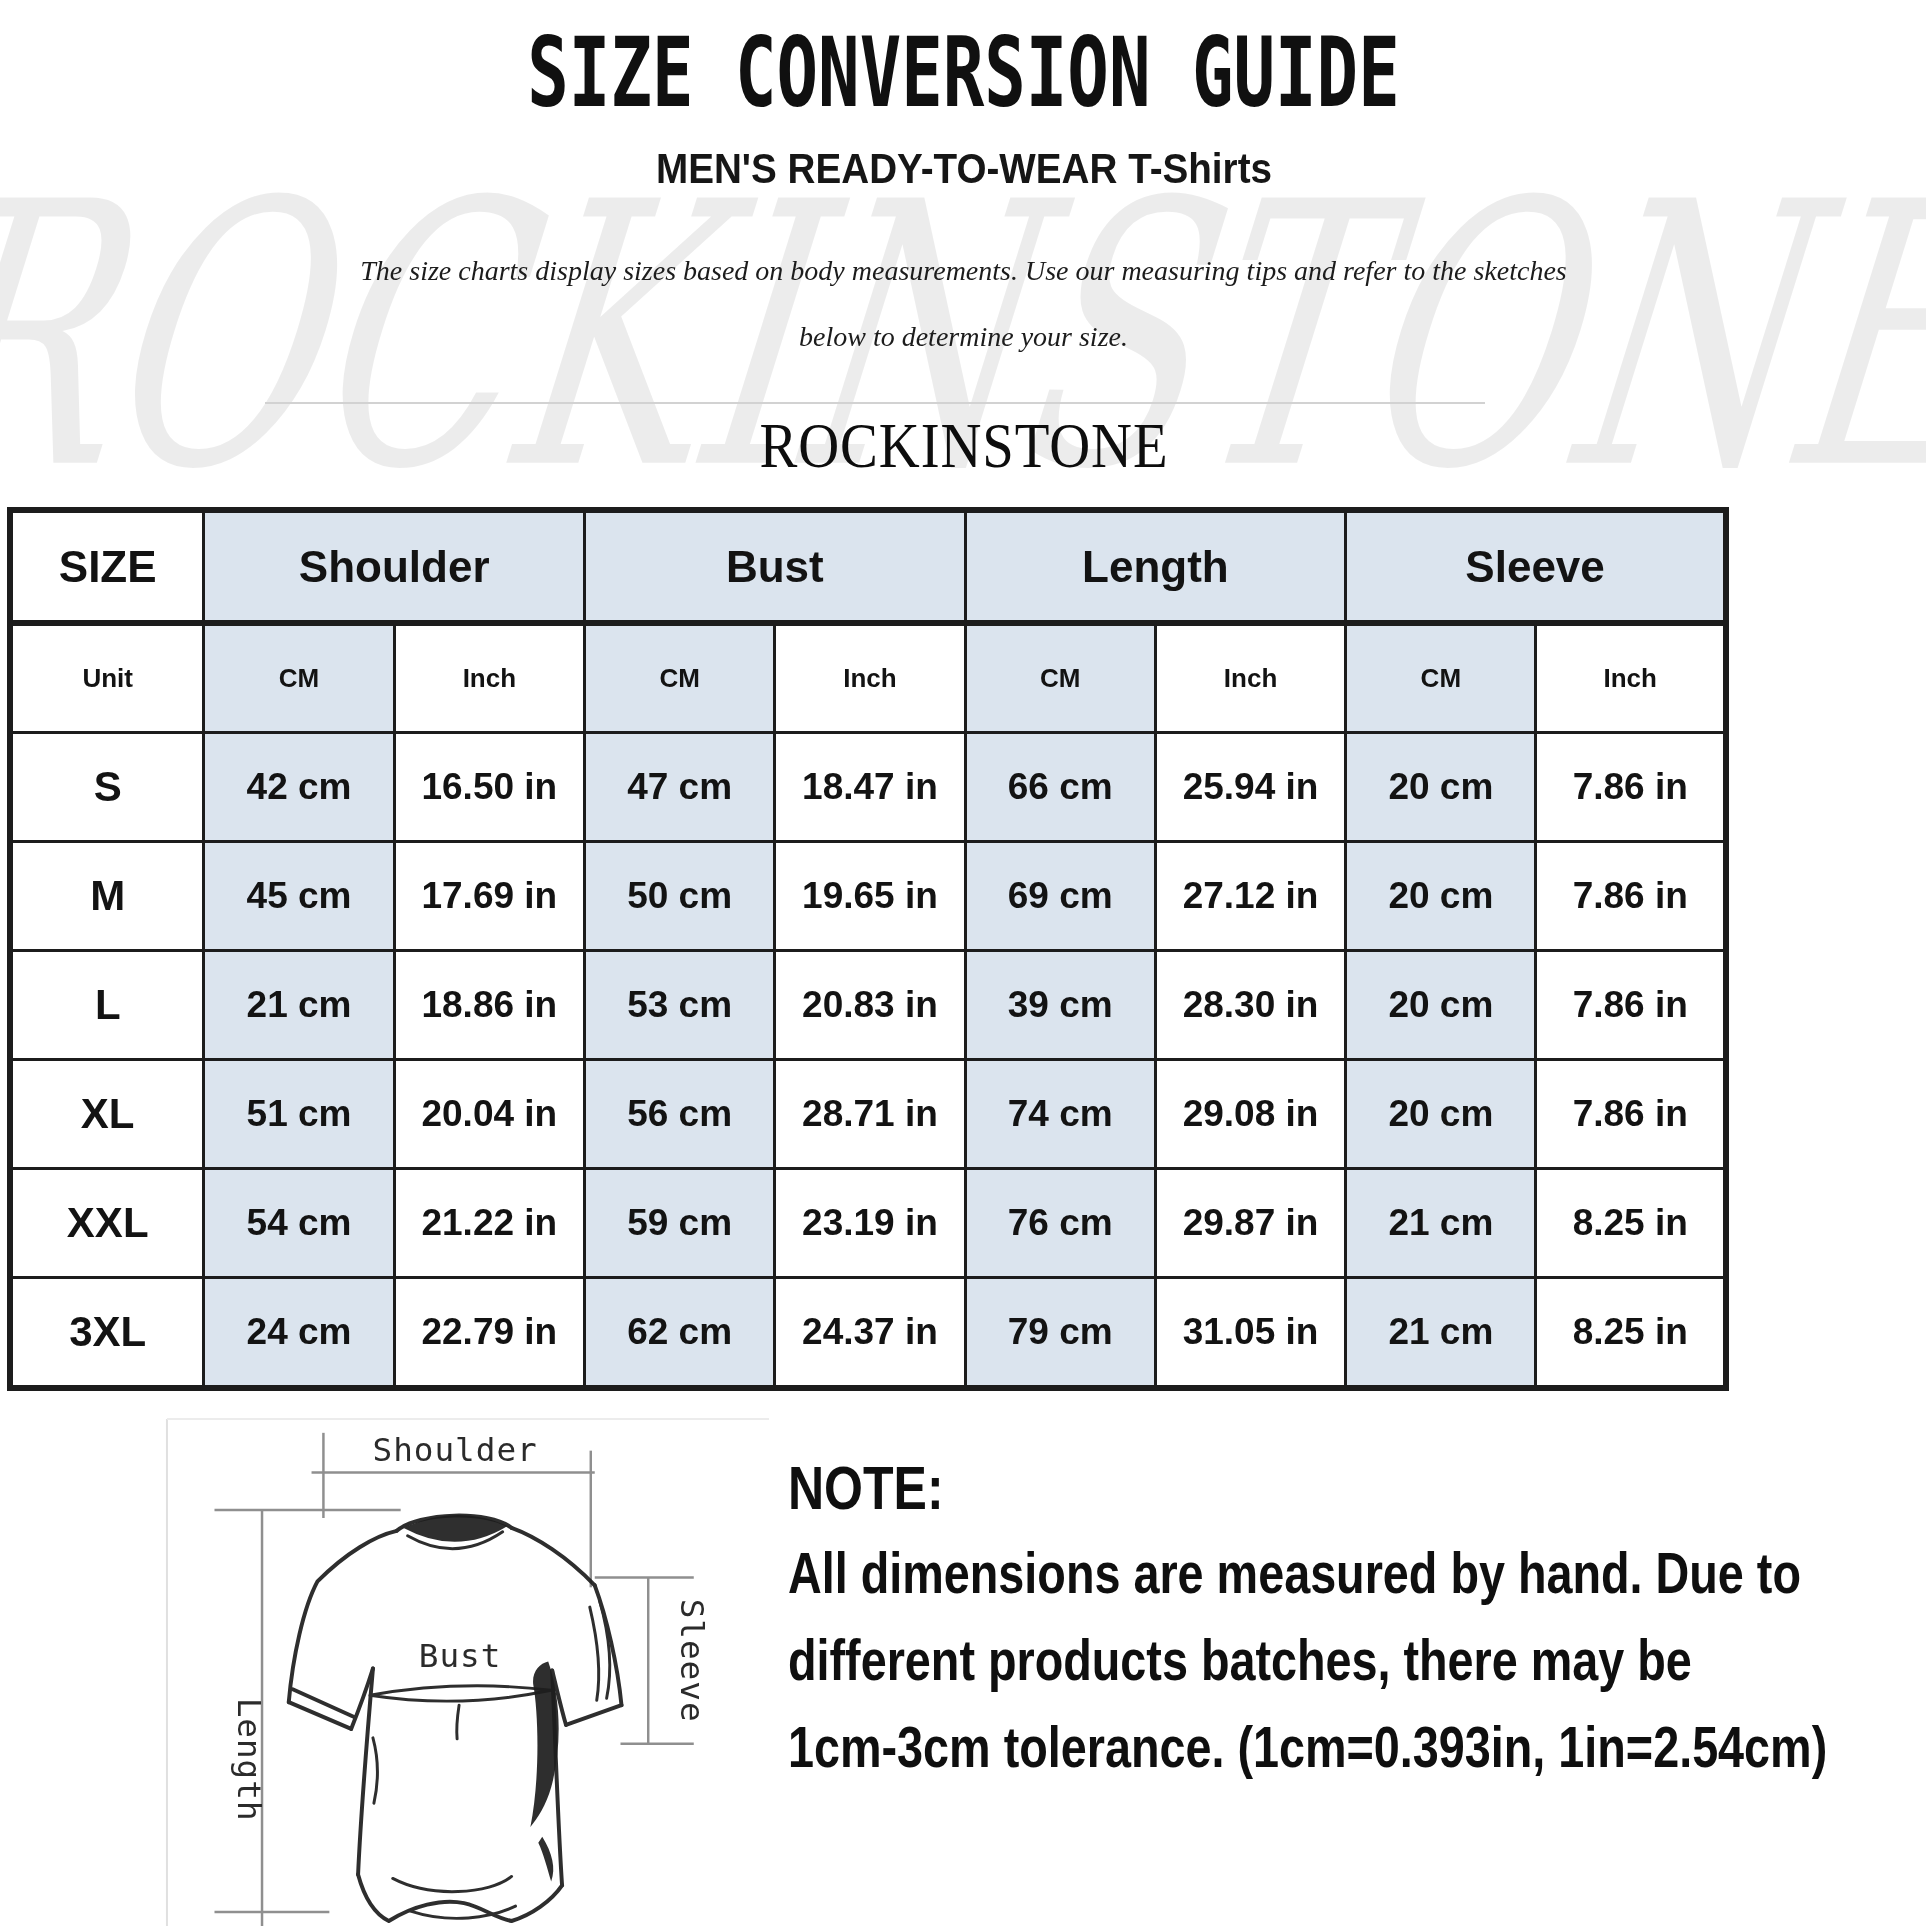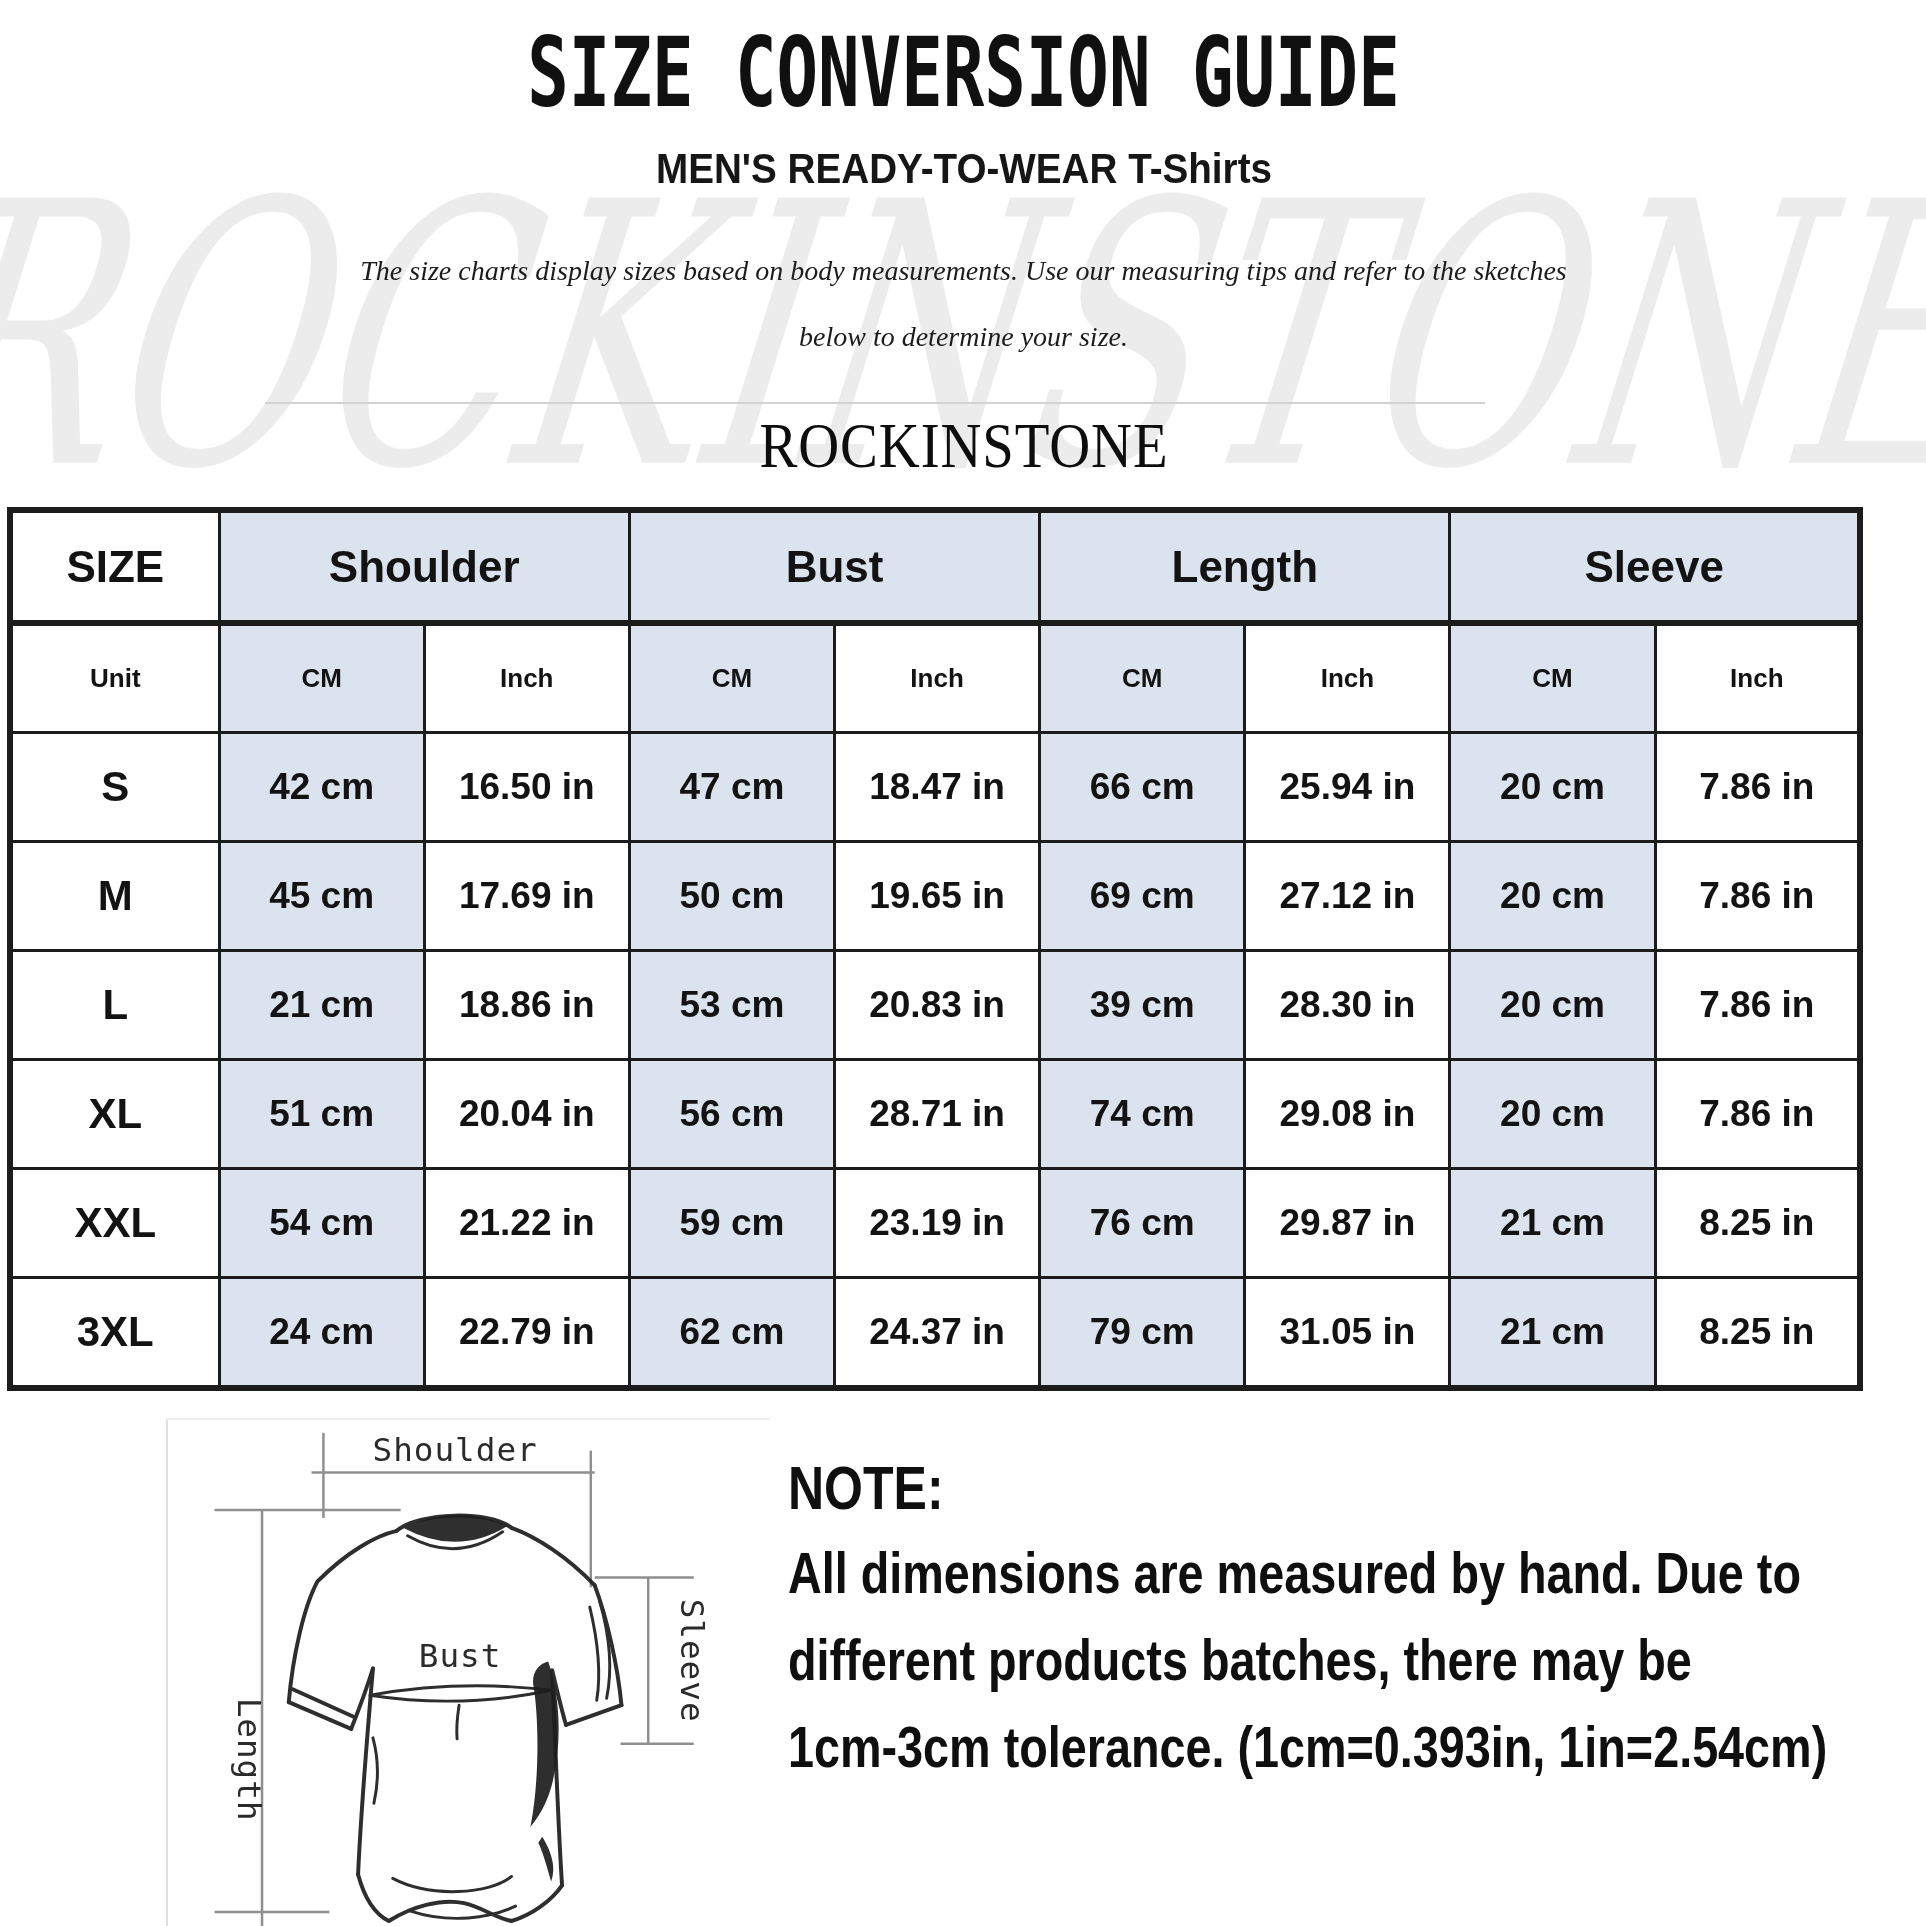--- a/index.html
+++ b/index.html
@@ -16,21 +16,21 @@
   .page-subtitle{position:absolute;top:145px;left:50%;transform:translateX(-50%) scaleX(0.92);transform-origin:center top;
     font-weight:bold;font-size:42px;white-space:nowrap;color:#161616;}
   .desc{position:absolute;left:0;width:1927px;text-align:center;font-family:"Liberation Serif",serif;
     font-style:italic;font-size:28px;color:#1c1c1c;white-space:nowrap;}
   .desc1{top:255px;} .desc2{top:321px;text-align:center;}
   .thin-rule{position:absolute;top:402px;left:265px;width:1220px;height:2px;background:#d2d2d2;}
   .brand{position:absolute;top:410px;left:50%;transform:translateX(-50%) scaleX(0.90);transform-origin:center top;
     font-family:"Liberation Serif",serif;font-size:63px;letter-spacing:1px;color:#0d0d0d;white-space:nowrap;}
 
   
-  #size-table{position:absolute;left:7px;top:507px;width:1856px;border-collapse:collapse;table-layout:fixed;
+  #size-table{position:absolute;left:7px;top:507px;width:1722px;border-collapse:collapse;table-layout:fixed;
     border:6px solid #1c1c1c;padding-left:44px;}
   #size-table td{border:3px solid #1c1c1c;text-align:center;vertical-align:middle;
     font-weight:bold;font-size:37px;color:#131313;padding:0;}
   #size-table tr.group-row td{border-bottom-width:6px;font-size:44px;height:107px;}
   #size-table tr.unit-row td{height:105px;font-size:26px;}
   #size-table tr.data-row td{height:106px;}
   #size-table td.size-cell{font-size:42px;}
   .b{background:#dbe4ee;} .w{background:#ffffff;}
 
   

